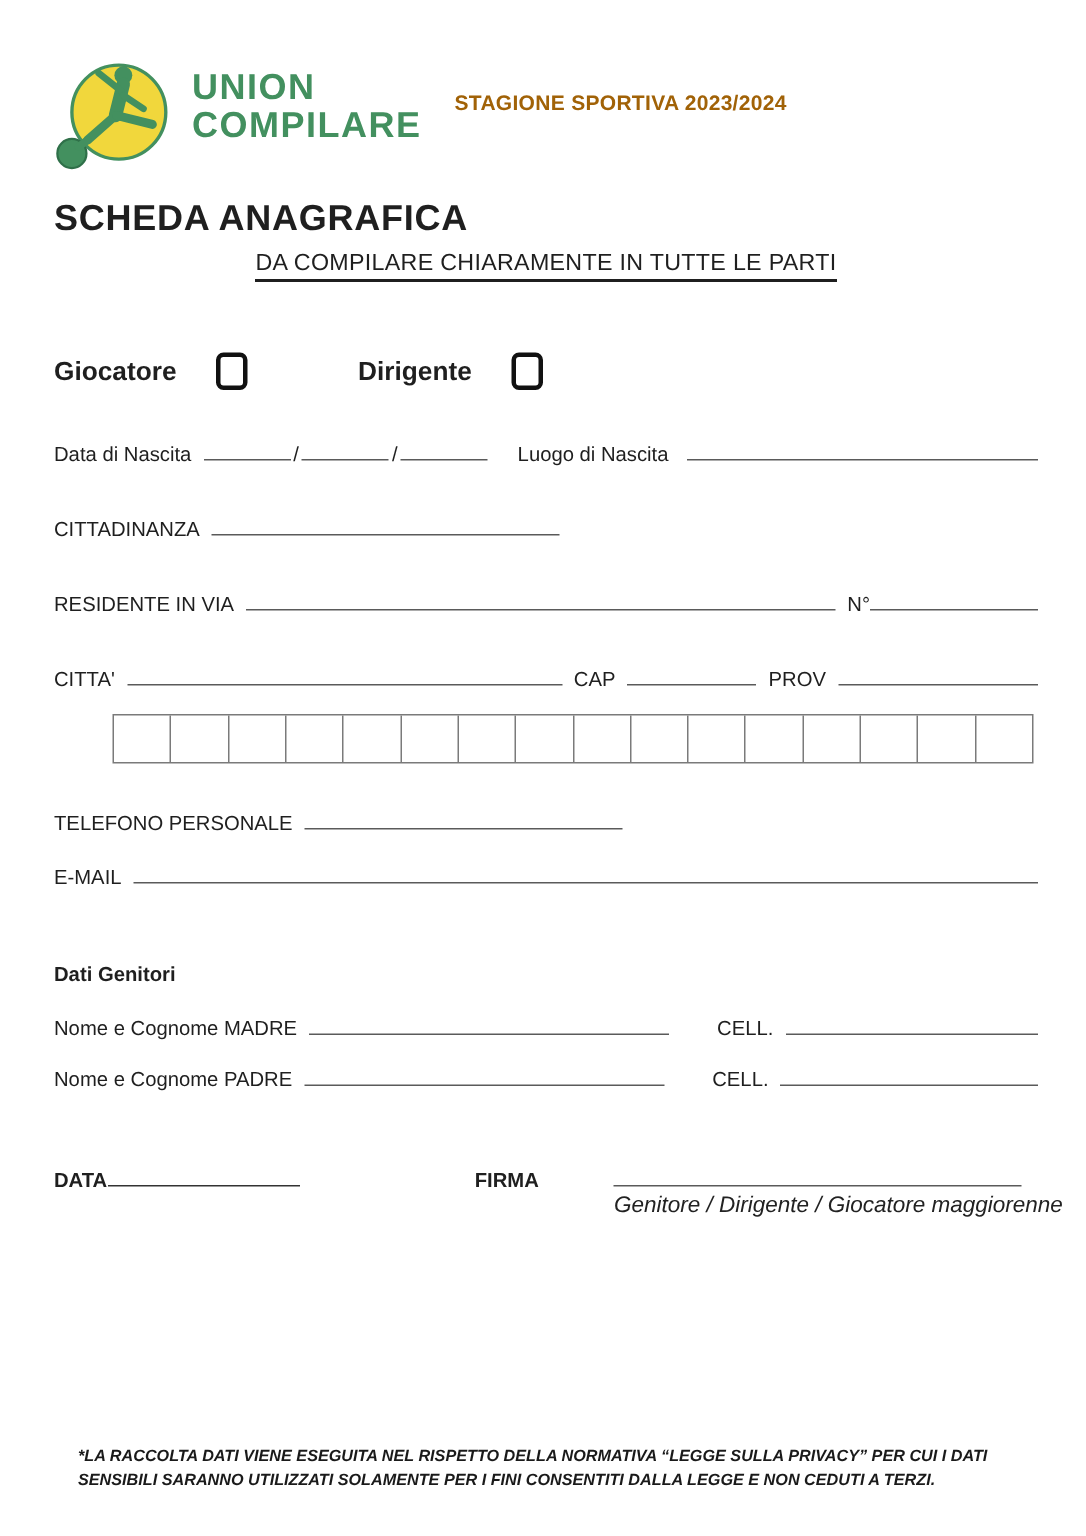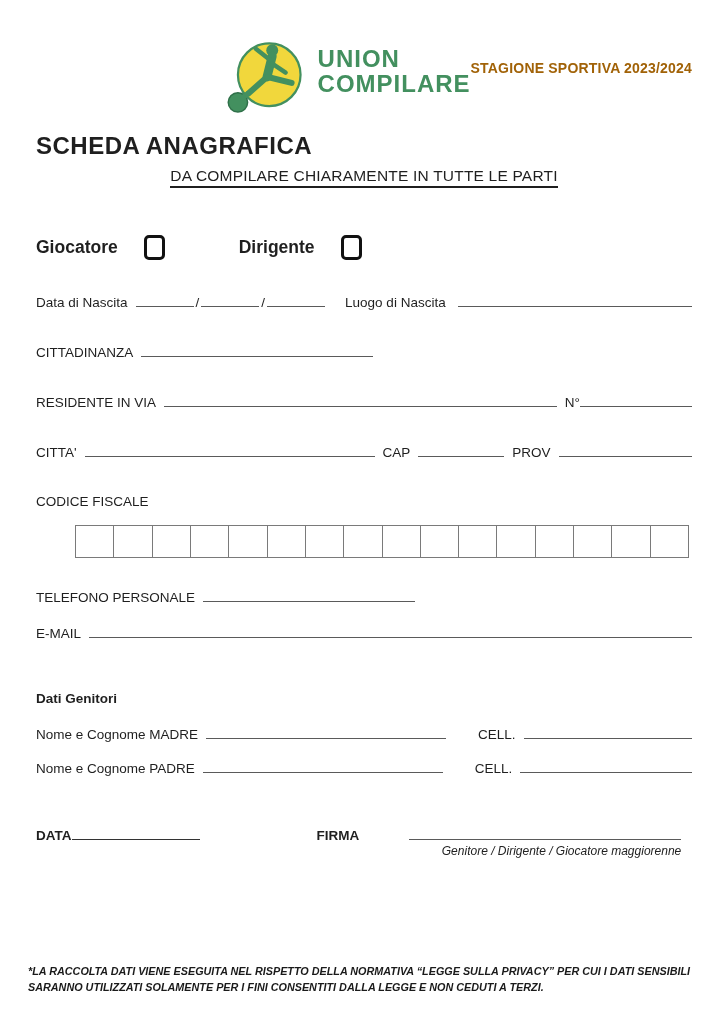--- a/index.html
+++ b/index.html
@@ -8,21 +8,21 @@
     width:724px;height:1024px;
     margin:0 auto;
     background:#ffffff;
     font-family:"Liberation Sans", sans-serif;
     color:#1f1f1f;
     box-sizing:border-box;
     padding:38px 32px 0 36px;
     overflow:hidden;
   }
   
-  .header{display:flex;justify-content:flex-end;align-items:flex-start;height:80px;}
+  .header{display:flex;justify-content:flex-start;align-items:flex-start;height:80px;gap:22px;}
   .logo-block{display:flex;align-items:flex-start;}
   .logo-svg{width:82px;height:78px;flex:0 0 auto;}
   .logo-name{
     margin-left:10px;margin-top:8px;
     font-weight:bold;font-size:24px;line-height:1.06;
     color:#43905F;letter-spacing:1px;
   }
   .season{
     margin-top:22px;margin-right:0px;
     font-weight:bold;font-size:14px;color:#a16207;letter-spacing:.2px;
@@ -68,25 +68,25 @@
   .cf-cell:last-child{border-right:none;}
   
   .section-title{margin-top:50px;font-size:13.5px;font-weight:bold;}
   .mt-parent1{margin-top:19px;}
   .mt-parent2{margin-top:17px;}
   
   .sig-row{display:flex;align-items:baseline;margin-top:50px;font-size:13.5px;white-space:nowrap;}
   .sig-bold{font-weight:bold;}
   .firma-col{display:inline-flex;flex-direction:column;flex:0 0 auto;}
   .firma-caption{
-    font-style:italic;font-size:12px;margin-top:4px;text-align:right;color:#222;
+    font-style:italic;font-size:15px;margin-top:4px;text-align:left;color:#222;
   }
   
   .footer{
-    position:absolute;left:28px;right:30px;top:963px;
+    position:absolute;left:52px;right:30px;top:963px;
     font-size:10.8px;font-weight:bold;font-style:italic;line-height:1.5;
     color:#1a1a1a;white-space:normal;
   }
   .sp8{width:8px;flex:0 0 auto;}
   .sp12{width:12px;flex:0 0 auto;}
   .sp20{width:20px;flex:0 0 auto;}
   .slash{padding:0 2px;}
 </style>
 </head>
 <body>
@@ -165,21 +165,20 @@
     <span class="sp8"></span>
     <span class="lbl">CAP</span>
     <span class="sp8"></span>
     <span class="line" style="width:86px"></span>
     <span class="sp8"></span>
     <span class="lbl">PROV</span>
     <span class="sp8"></span>
     <span class="line grow"></span>
   </div>
 
-  <div class="cf-label">CODICE FISCALE</div>
   <div class="cf-grid">
       <div class="cf-cell"></div>
       <div class="cf-cell"></div>
       <div class="cf-cell"></div>
       <div class="cf-cell"></div>
       <div class="cf-cell"></div>
       <div class="cf-cell"></div>
       <div class="cf-cell"></div>
       <div class="cf-cell"></div>
       <div class="cf-cell"></div>

